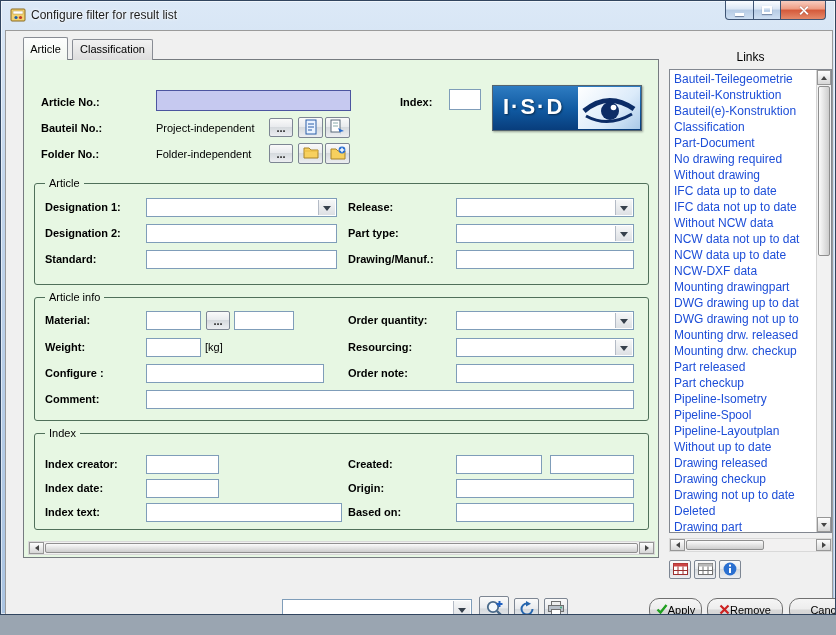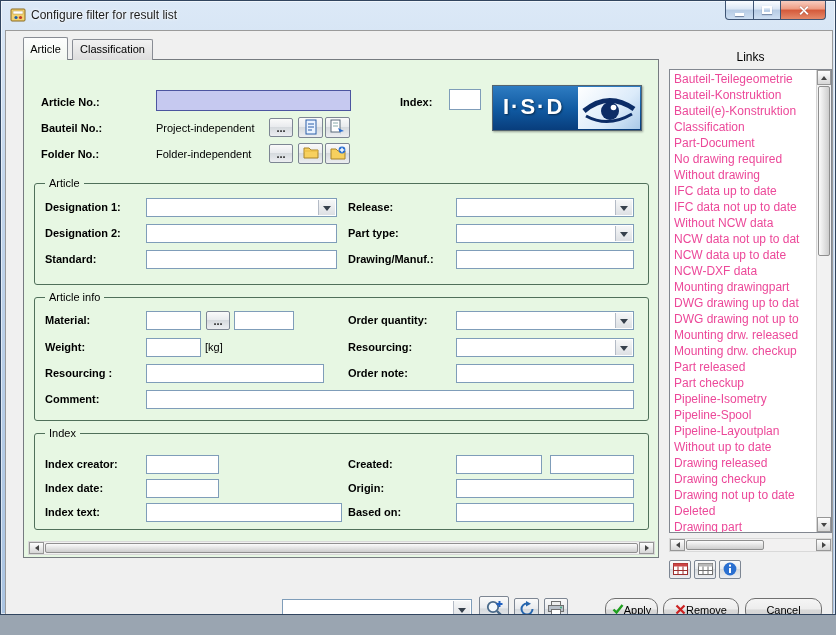--- a/index.html
+++ b/index.html
@@ -53,38 +53,38 @@
 
   .grp { position:absolute; border:1px solid #50705a; border-radius:3px; z-index:3; }
   .grp-title { position:absolute; top:-7px; left:10px; padding:0 4px; background:#e7f7e3; font-size:11px; color:#000; white-space:nowrap; }
 
   .sbtn { position:absolute; border:1px solid #7d8693; border-radius:2px; z-index:5;
           background:linear-gradient(#fafafa,#e9ebee 45%,#d6dade 50%,#eceef1);
           display:flex; align-items:center; justify-content:center; font-size:11px; font-weight:bold; color:#222; cursor:default; }
 
   .abtn { position:absolute; border:1px solid #707070; border-radius:10px; z-index:5;
           background:linear-gradient(#f5f5f5,#ededed 45%,#d9d9d9 50%,#cfcfcf);
-          display:flex; align-items:center; justify-content:center; gap:0; font-size:11px; color:#000; cursor:default; }
+          display:flex; align-items:center; justify-content:center; gap:0; font-size:11px; color:#000; cursor:default;margin-left:44px; }
 
   .hscroll,.vscroll { position:absolute; background:#f2f1f1; z-index:6; }
   .hscroll { border:1px solid #d9d9d9; }
   .sb-btn { position:absolute; width:15px; top:0; bottom:0; background:linear-gradient(#fefefe,#d7d7d7); border:1px solid #979797; display:flex; align-items:center; justify-content:center; }
   .sb-btn-v { position:absolute; left:0; right:0; height:15px; background:linear-gradient(#fefefe,#d7d7d7); border:1px solid #979797; display:flex; align-items:center; justify-content:center; }
   .sb-thumb-h { position:absolute; top:1px; bottom:1px; background:linear-gradient(#fbfbfb,#cdcdcd); border:1px solid #8f8f8f; border-radius:2px; }
   .sb-thumb-v { position:absolute; left:1px; right:1px; background:linear-gradient(90deg,#fbfbfb,#cdcdcd); border:1px solid #8f8f8f; border-radius:2px; }
   .tri { display:block; width:0; height:0; }
   .tri-l { border-top:3px solid transparent; border-bottom:3px solid transparent; border-right:4px solid #444; }
   .tri-r { border-top:3px solid transparent; border-bottom:3px solid transparent; border-left:4px solid #444; }
   .tri-u { border-left:3px solid transparent; border-right:3px solid transparent; border-bottom:4px solid #444; }
   .tri-d { border-left:3px solid transparent; border-right:3px solid transparent; border-top:4px solid #444; }
 
   .links-title { position:absolute; left:668px; top:49px; width:163px; text-align:center; font-size:12px; color:#000; z-index:4; }
   .linkbox { position:absolute; left:668px; top:68px; width:163px; height:464px; background:#fff; border:1px solid #828790; z-index:4; overflow:hidden; }
   .linkitems { position:absolute; left:1px; top:1px; right:16px; bottom:0; overflow:hidden; }
-  .link-item { font-size:12px; line-height:16px; padding-left:3px; white-space:nowrap; overflow:hidden; color:#ec4899; }
+  .link-item { font-size:12px; line-height:16px; padding-left:3px; white-space:nowrap; overflow:hidden; color:#1d4ed8; }
   .linkbox .vscroll { top:0; right:0; bottom:0; width:15px; background:#f2f2f2; border-left:1px solid #d5d5d5; }
 
   .logo { position:absolute; left:491px; top:84px; width:150px; height:46px; z-index:5;
           background:linear-gradient(180deg,#2e7cc2 0%,#1059a0 55%,#083d7c 100%);
           border:1px solid #55646f; box-shadow:1px 1px 2px rgba(0,0,0,.35); }
   .logo-text { position:absolute; left:10px; top:8px; font-size:22px; font-weight:bold; color:#fff; letter-spacing:2px; text-shadow:1px 1px 2px rgba(0,0,0,.5); }
   .logo-eye { position:absolute; right:1px; top:1px; width:62px; height:42px;
               background:linear-gradient(135deg,#ffffff 0%,#dcebfa 60%,#a9c9e8 100%); display:flex; align-items:center; justify-content:center; }
 </style>
 </head>
@@ -234,21 +234,21 @@
   <span class="lbl" style="left:44px;top:340px">Weight:</span>
   <input class="inp" style="left: 145px; top: 337px; width: 55px; height: 19px;" value="">
   <span class="stat" style="left:204px;top:340px">[kg]</span>
   <span class="lbl" style="left:347px;top:340px">Resourcing:</span>
   <div class="combo" style="left:455px;top:337px;width:178px;height:19px">
       <span class="ddbox">
         <span class="dd-tri"></span>
       </span>
     </div>
 
-  <span class="lbl" style="left:44px;top:366px">Resourcing :</span>
+  <span class="lbl" style="left:44px;top:366px">Configure :</span>
   <input class="inp" style="left: 145px; top: 363px; width: 178px; height: 19px;" value="">
   <span class="lbl" style="left:347px;top:366px">Order note:</span>
   <input class="inp" style="left: 455px; top: 363px; width: 178px; height: 19px;" value="">
 
   <span class="lbl" style="left:44px;top:392px">Comment:</span>
   <input class="inp" style="left: 145px; top: 389px; width: 488px; height: 19px;" value="">
 
   <div class="grp" style="left:33px;top:432px;width:615px;height:97px">
     <span class="grp-title">Index</span>
   </div>

